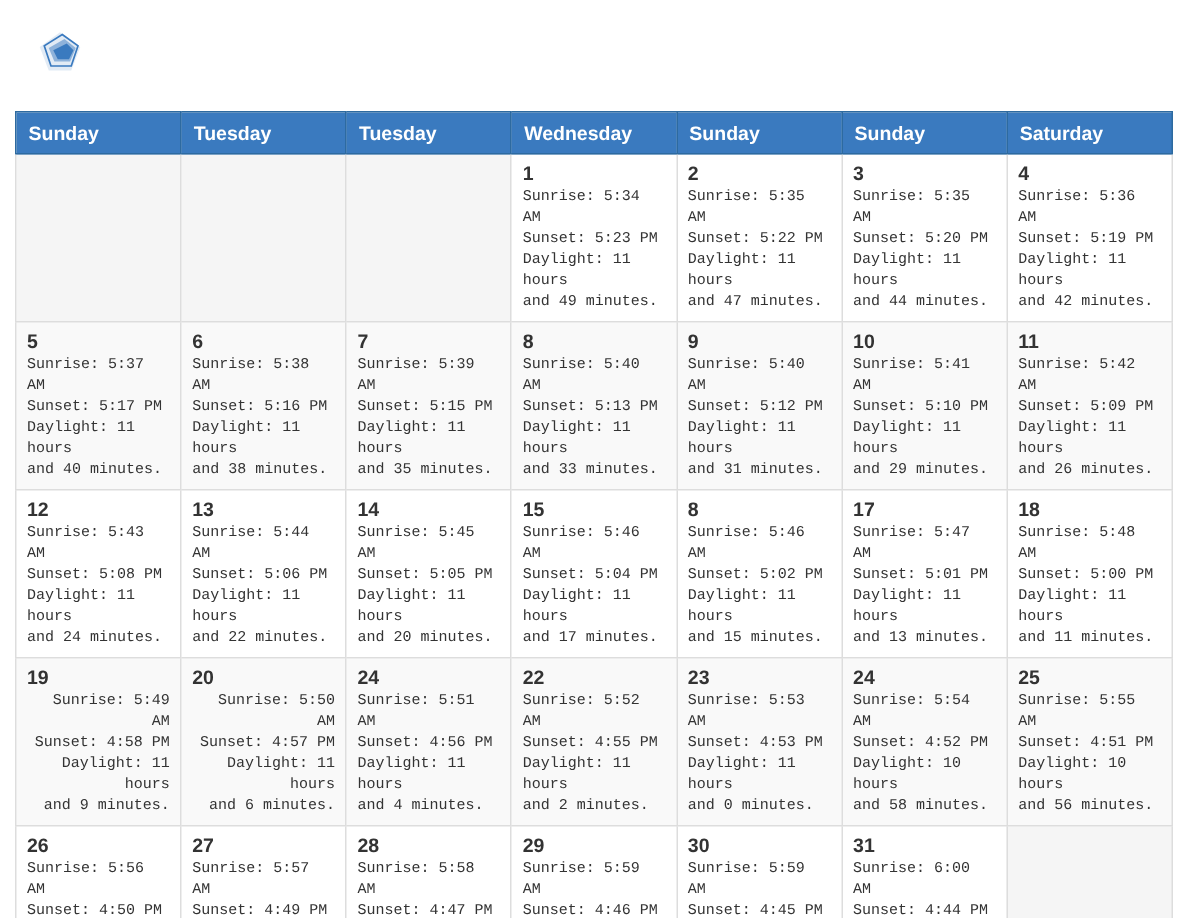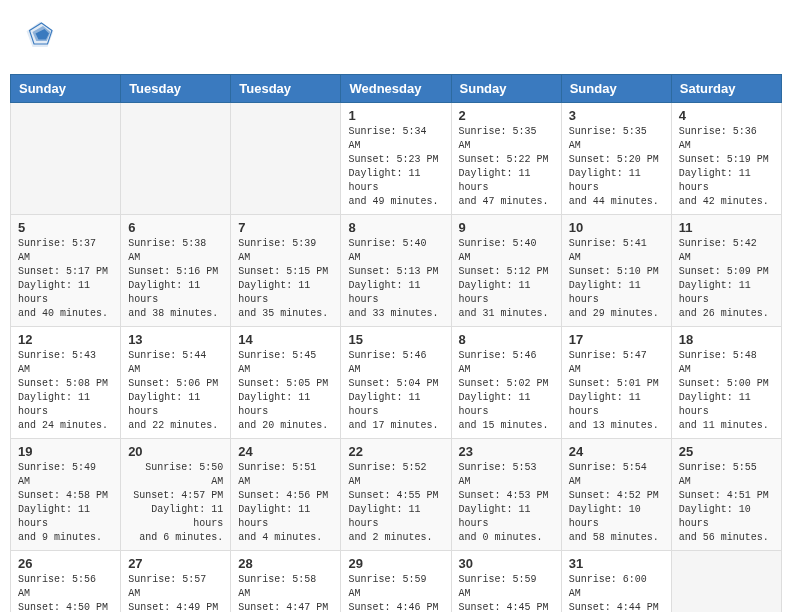--- a/index.html
+++ b/index.html
@@ -263,21 +263,21 @@
           <span class="day-number">18</span>
           <div class="day-info" style="white-space: pre-line;">Sunrise: 5:48 AM
 Sunset: 5:00 PM
 Daylight: 11 hours
 and 11 minutes.</div>
         </td>
       </tr>
       <tr>
         <td>
           <span class="day-number">19</span>
-          <div class="day-info" style="white-space: pre-line;">Sunrise: 5:49 AM
+          <div class="day-info" style="white-space: pre-line; text-align: right;">Sunrise: 5:49 AM
 Sunset: 4:58 PM
 Daylight: 11 hours
 and 9 minutes.</div>
         </td>
         <td>
           <span class="day-number">20</span>
           <div class="day-info" style="white-space: pre-line; text-align: right;">Sunrise: 5:50 AM
 Sunset: 4:57 PM
 Daylight: 11 hours
 and 6 minutes.</div>

